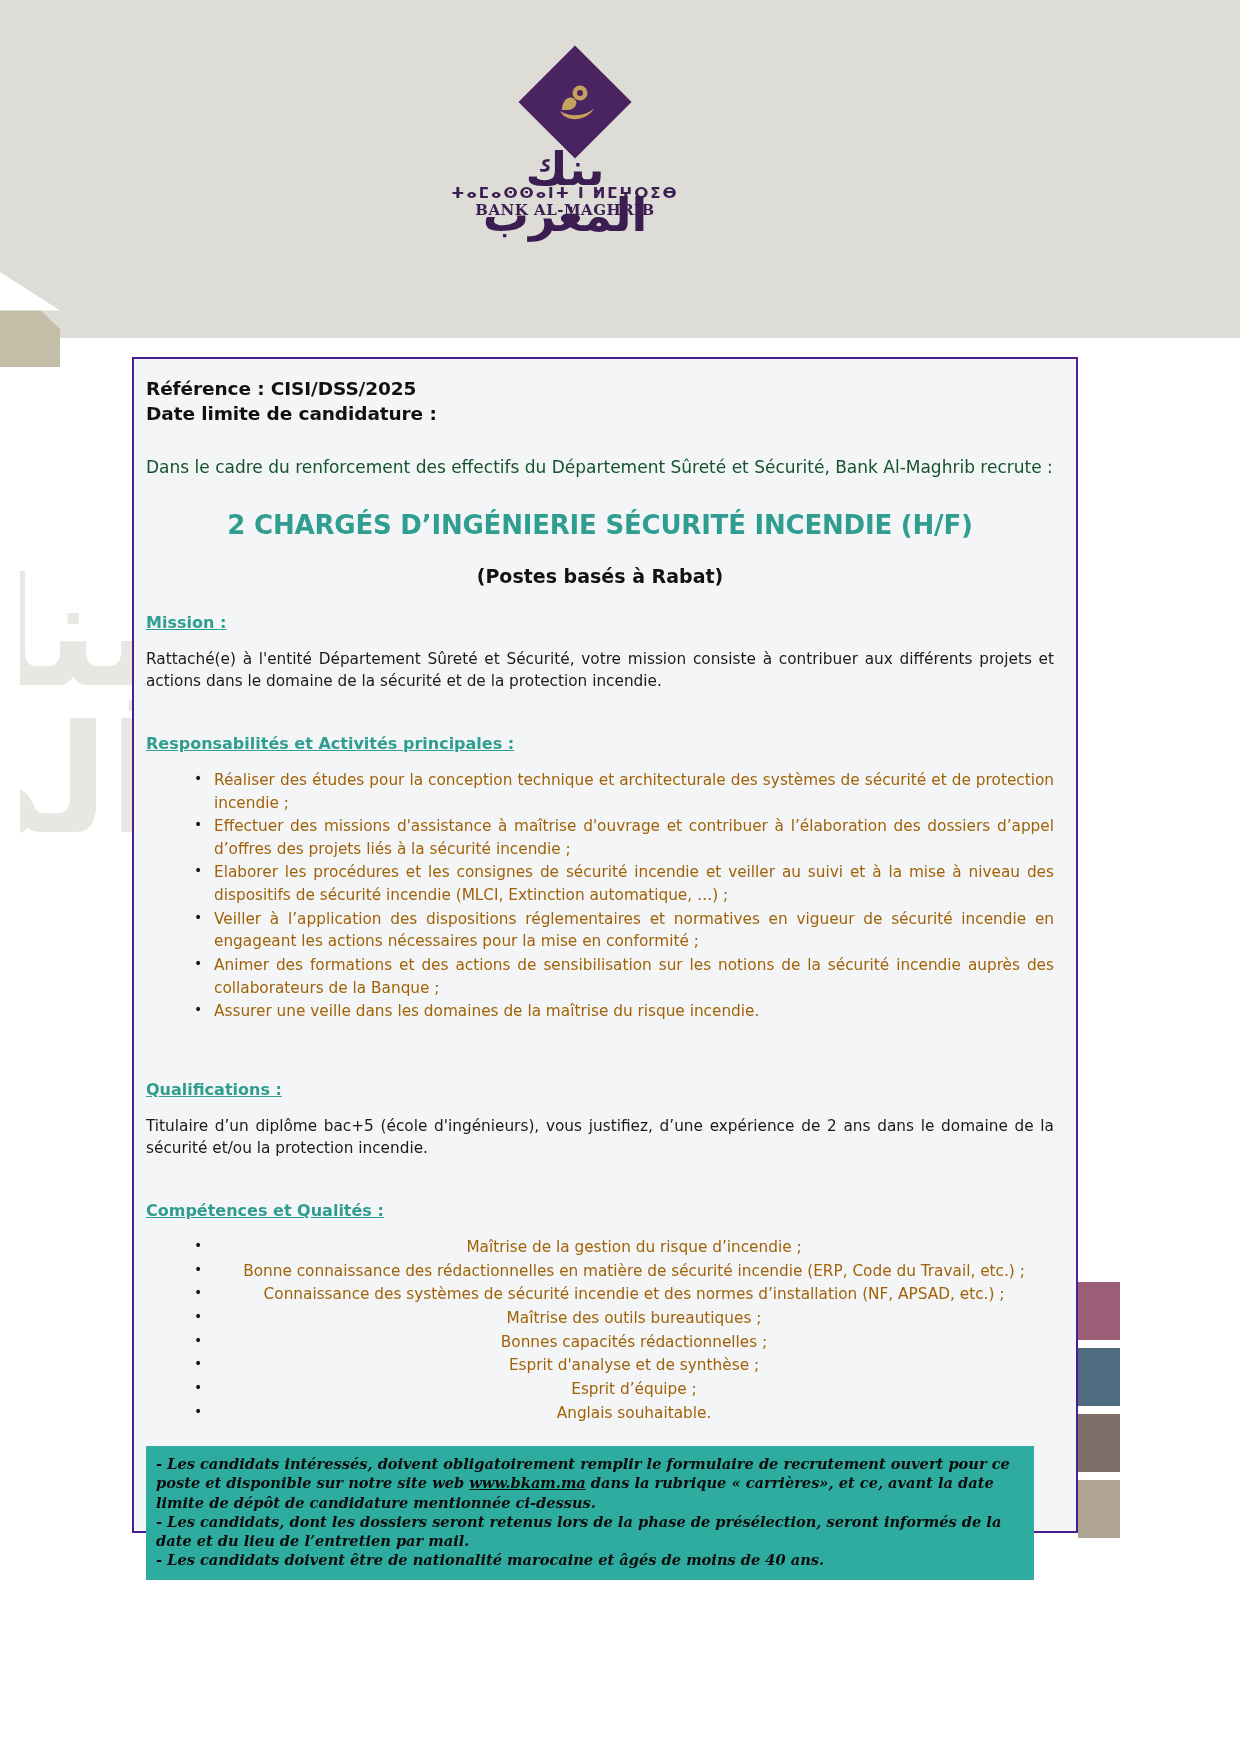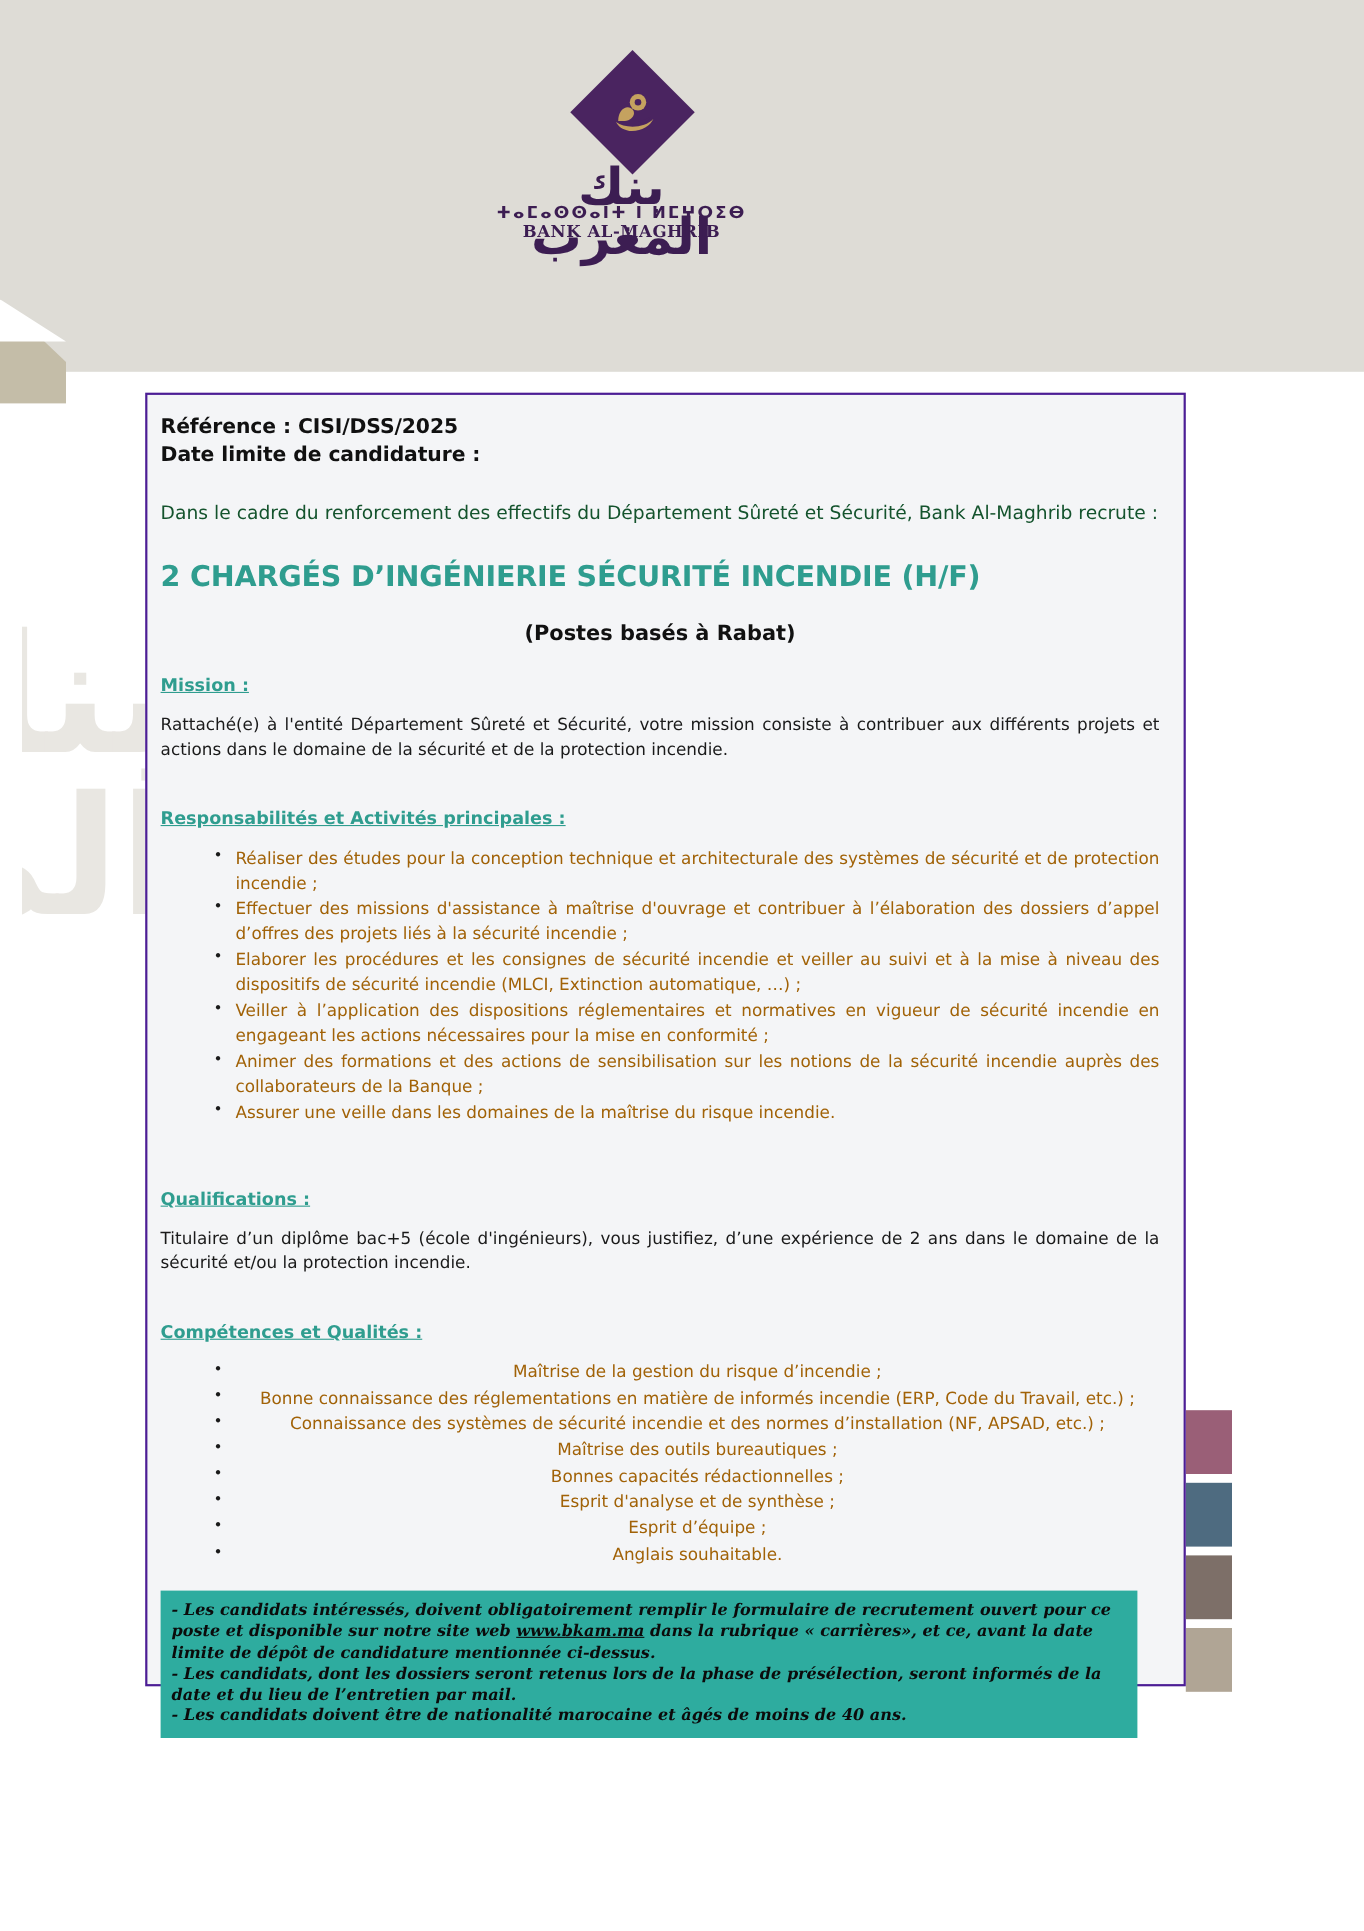--- a/index.html
+++ b/index.html
@@ -108,21 +108,21 @@
   .ref-block{
     font-size:18.5px; font-weight:bold; color:#111;
     line-height:1.35; letter-spacing:-0.1px;
   }
   .intro{
     margin-top:28px;
     font-size:17px; color:#14532d; line-height:1.45;
   }
   .main-title{
     margin-top:30px;
-    text-align:left;
+    text-align:center;
     font-size:26px; font-weight:bold;
     color:#2f9d8f;
     letter-spacing:-0.2px;
   }
   .subtitle{
     margin-top:25px;
     text-align:center;
     font-size:19px; font-weight:bold; color:#111;
   }
   .sec-head{
@@ -237,21 +237,21 @@
     <div class="spacer-lg"></div>
 
     <div class="sec-head">Qualifications :</div>
     <div class="para">Titulaire d’un diplôme bac+5 (école d'ingénieurs), vous justifiez, d’une expérience de 2 ans dans le domaine de la sécurité et/ou la protection incendie.</div>
 
     <div class="spacer-md"></div>
 
     <div class="sec-head">Compétences et Qualités :</div>
     <ul class="blist plain">
       <li>Maîtrise de la gestion du risque d’incendie ;</li>
-      <li>Bonne connaissance des réglementations en matière de informés incendie (ERP, Code du Travail, etc.) ;</li>
+      <li>Bonne connaissance des rédactionnelles en matière de sécurité incendie (ERP, Code du Travail, etc.) ;</li>
       <li>Connaissance des systèmes de sécurité incendie et des normes d’installation (NF, APSAD, etc.) ;</li>
       <li>Maîtrise des outils bureautiques ;</li>
       <li>Bonnes capacités rédactionnelles ;</li>
       <li>Esprit d'analyse et de synthèse ;</li>
       <li>Esprit d’équipe ;</li>
       <li>Anglais souhaitable.</li>
     </ul>
 
     <div class="callout">
       <p><span>- Les candidats intéressés, doivent obligatoirement remplir le formulaire de recrutement ouvert pour ce poste et disponible sur notre site web </span><a href="#">www.bkam.ma</a><span> dans la rubrique « carrières», et ce, avant la date limite de dépôt de candidature mentionnée ci-dessus.</span></p>

